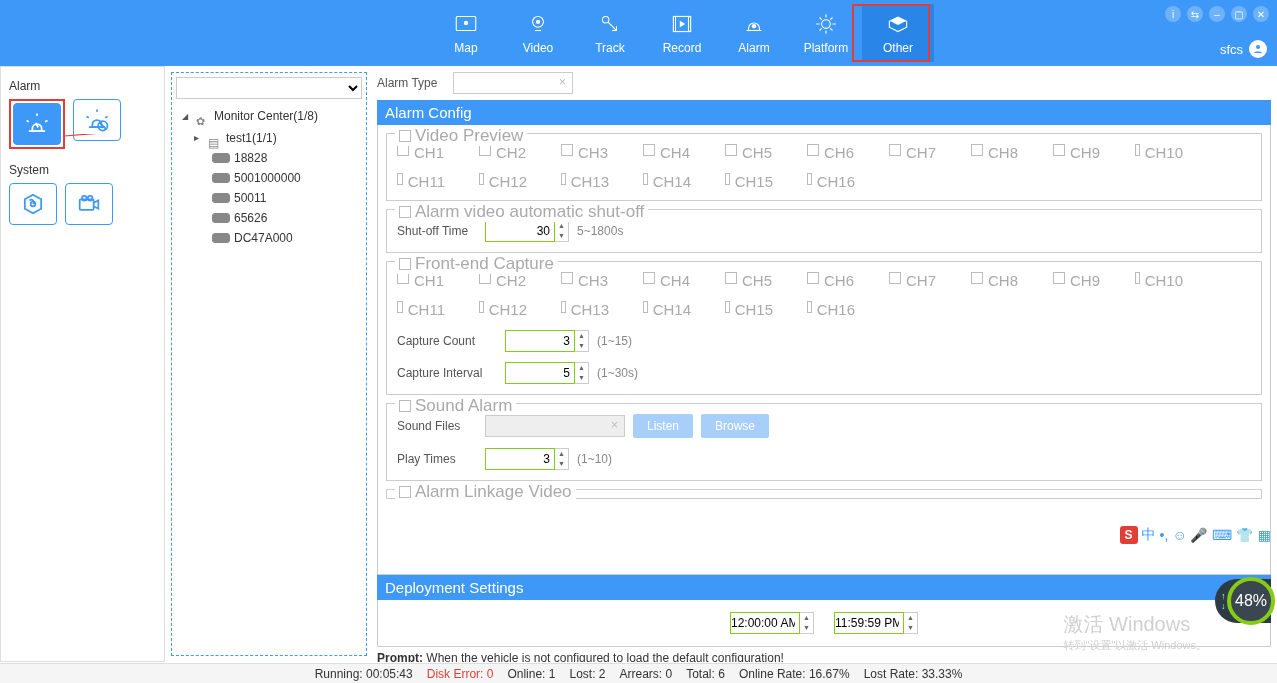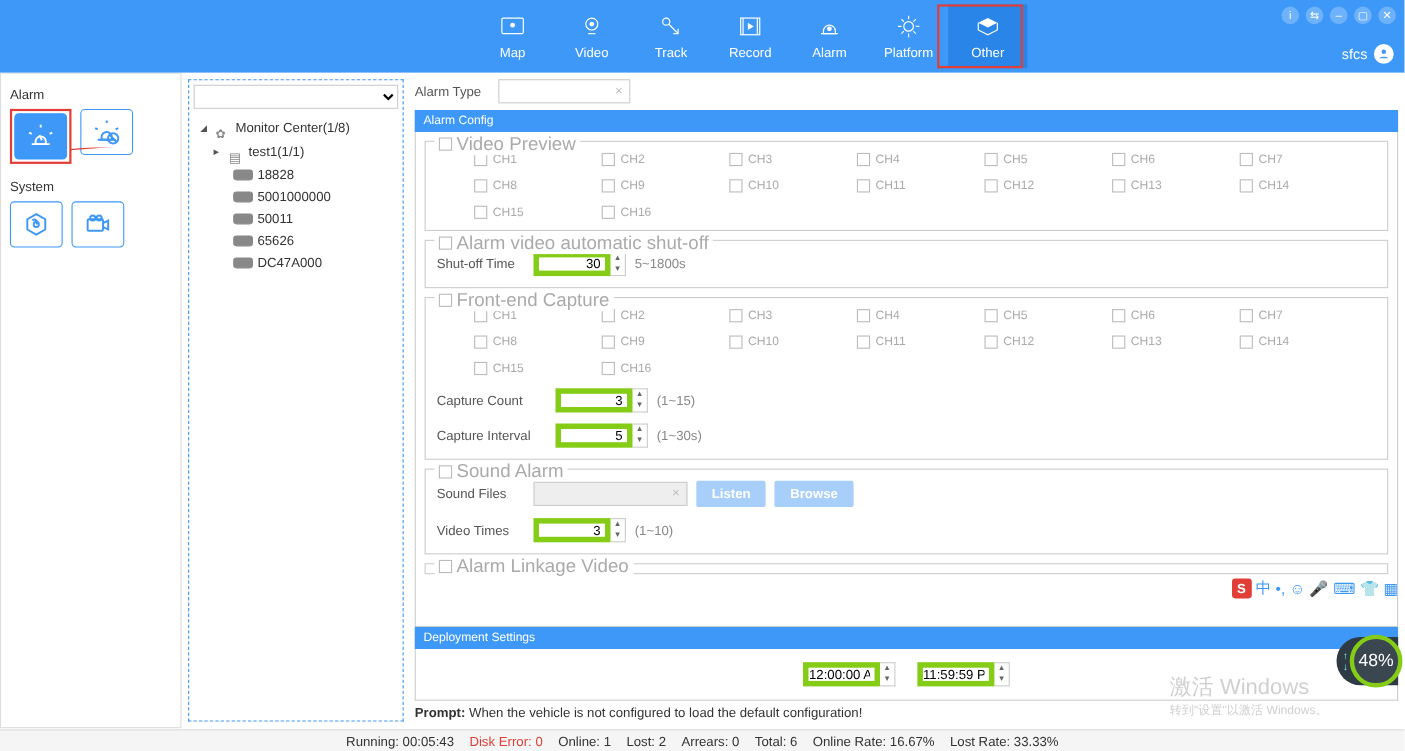--- a/index.html
+++ b/index.html
@@ -35,33 +35,33 @@
 .gear-ico, .bars-ico, .dev-ico { width: 14px; height: 10px; display: inline-block; }
 .gear-ico::before { content: "✿"; color: #888; font-size: 11px; }
 .bars-ico::before { content: "▤"; color: #888; font-size: 12px; }
 .dev-ico { width: 18px; height: 10px; border: 1px solid #888; border-radius: 3px; background: #888; position: relative; }
 .content { flex: 1; padding: 6px 6px 0 10px; display: flex; flex-direction: column; overflow: hidden; }
 .row { display: flex; align-items: center; gap: 8px; }
 .top-row { margin-bottom: 6px; }
 .lbl { font-size: 12px; color: #555; min-width: 68px; }
 .combo { height: 22px; border: 1px solid #ccc; background: #fff; position: relative; }
 .combo::after { content: "×"; position: absolute; right: 6px; top: 2px; color: #bbb; font-size: 12px; }
-.section-header { background: #3d98f8; color: #fff; font-size: 11px; padding: 4px 8px; }
+.section-header { background: #3d98f8; color: #fff; font-size: 15px; padding: 4px 8px; }
 .fieldset { border: 1px solid #ccc; margin: 8px 8px 0 8px; padding: 10px 10px; position: relative; color: #aaa; }
 .legend { position: absolute; top: -8px; left: 8px; background: #fff; padding: 0 4px; display: flex; align-items: center; gap: 4px; font-size: 17px; color: #aaa; }
 .chk { width: 12px; height: 12px; border: 1px solid #bbb; display: inline-block; }
 .ch-row { display: flex; flex-wrap: wrap; gap: 12px 34px; }
-.ch-item { display: flex; align-items: flex-end; gap: 5px; font-size: 11px; color: #aaa; width: 48px; margin-left: 34px; }
+.ch-item { display: flex; align-items: flex-start; gap: 5px; font-size: 15px; color: #aaa; width: 48px; }
 .spin { display: flex; }
-.spin input { width: 70px; height: 22px; border: 5px solid #84cc16; text-align: right; padding-right: 4px; font-size: 12px; }
+.spin input { width: 70px; height: 22px; border: 1px solid #84cc16; text-align: right; padding-right: 4px; font-size: 12px; }
 .spin .arrows { width: 14px; border: 1px solid #ccc; border-left: none; display: flex; flex-direction: column; }
 .spin .arrows span { flex: 1; font-size: 7px; text-align: center; line-height: 10px; color: #666; cursor: pointer; }
 .hint { color: #888; font-size: 12px; }
 .config-scroll { border: 1px solid #ccc; border-top: none; overflow-y: hidden; flex-shrink: 0; height: 450px; }
-.btn { background: #a8cefa; border: none; color: #fff; height: 24px; padding: 0 14px; font-size: 12px; border-radius: 2px; cursor: pointer; font-weight: bold; }
+.btn { background: #a8cefa; border: none; color: #fff; height: 24px; padding: 0 14px; font-size: 12px; border-radius: 2px; cursor: pointer; }
 .deploy-row { padding: 12px; display: flex; justify-content: center; gap: 20px; }
 .time-input { width: 82px; height: 22px; border: 1px solid #ccc; text-align: right; padding-right: 2px; font-size: 11px; }
 .prompt-row { font-size: 12px; padding: 4px 0; }
 .footer { position: absolute; bottom: 0; left: 0; right: 0; height: 20px; background: #f5f5f5; border-top: 1px solid #ddd; display: flex; align-items: center; justify-content: center; gap: 14px; font-size: 12px; color: #333; }
 .footer .red { color: #e03e36; }
 .watermark { position: absolute; right: 70px; bottom: 30px; color: #d0d0d0; font-size: 20px; pointer-events: none; }
 .watermark small { display: block; font-size: 11px; }
 .red-line { position: absolute; pointer-events: none; }
 .speed-widget { position: absolute; right: 6px; bottom: 60px; width: 56px; height: 44px; background: #2e3a44; border-radius: 22px 0 0 22px; color: #8fe; font-size: 9px; display: flex; align-items: center; padding-left: 6px; }
 .speed-circle { position: absolute; right: -4px; top: -2px; width: 48px; height: 48px; border-radius: 50%; background: #3a4650; border: 4px solid #84cc16; color: #fff; display: flex; align-items: center; justify-content: center; font-size: 16px; }
@@ -422,21 +422,21 @@
             <span class="chk"></span>
             <span>Sound Alarm</span>
           </div>
         <div class="row" style="margin-bottom:10px;">
           <span class="lbl" style="min-width:80px">Sound Files</span>
           <div class="combo" style="width:140px; background:#eee;"></div>
           <button class="btn">Listen</button>
           <button class="btn">Browse</button>
         </div>
         <div class="row">
-          <span class="lbl" style="min-width:80px">Video Times</span>
+          <span class="lbl" style="min-width:80px">Play Times</span>
           <div class="spin">
               <input value="3" style="">
               <div class="arrows">
                 <span>▲</span>
                 <span>▼</span>
               </div>
             </div>
           <span class="hint">(1~10)</span>
         </div>
       </div>

